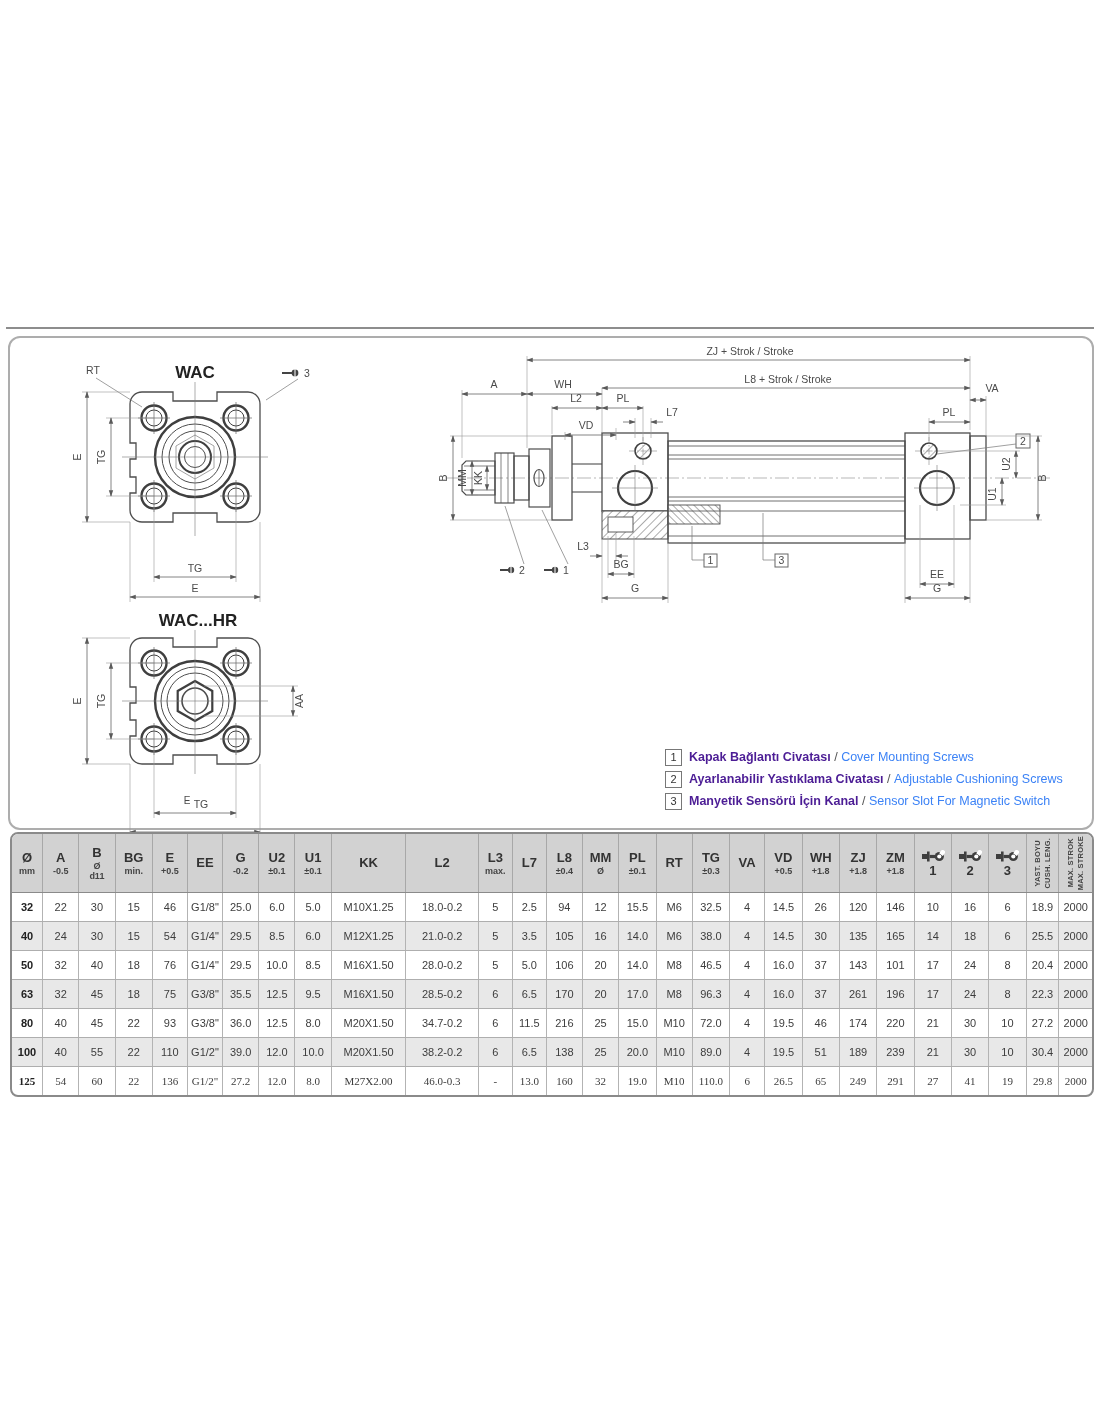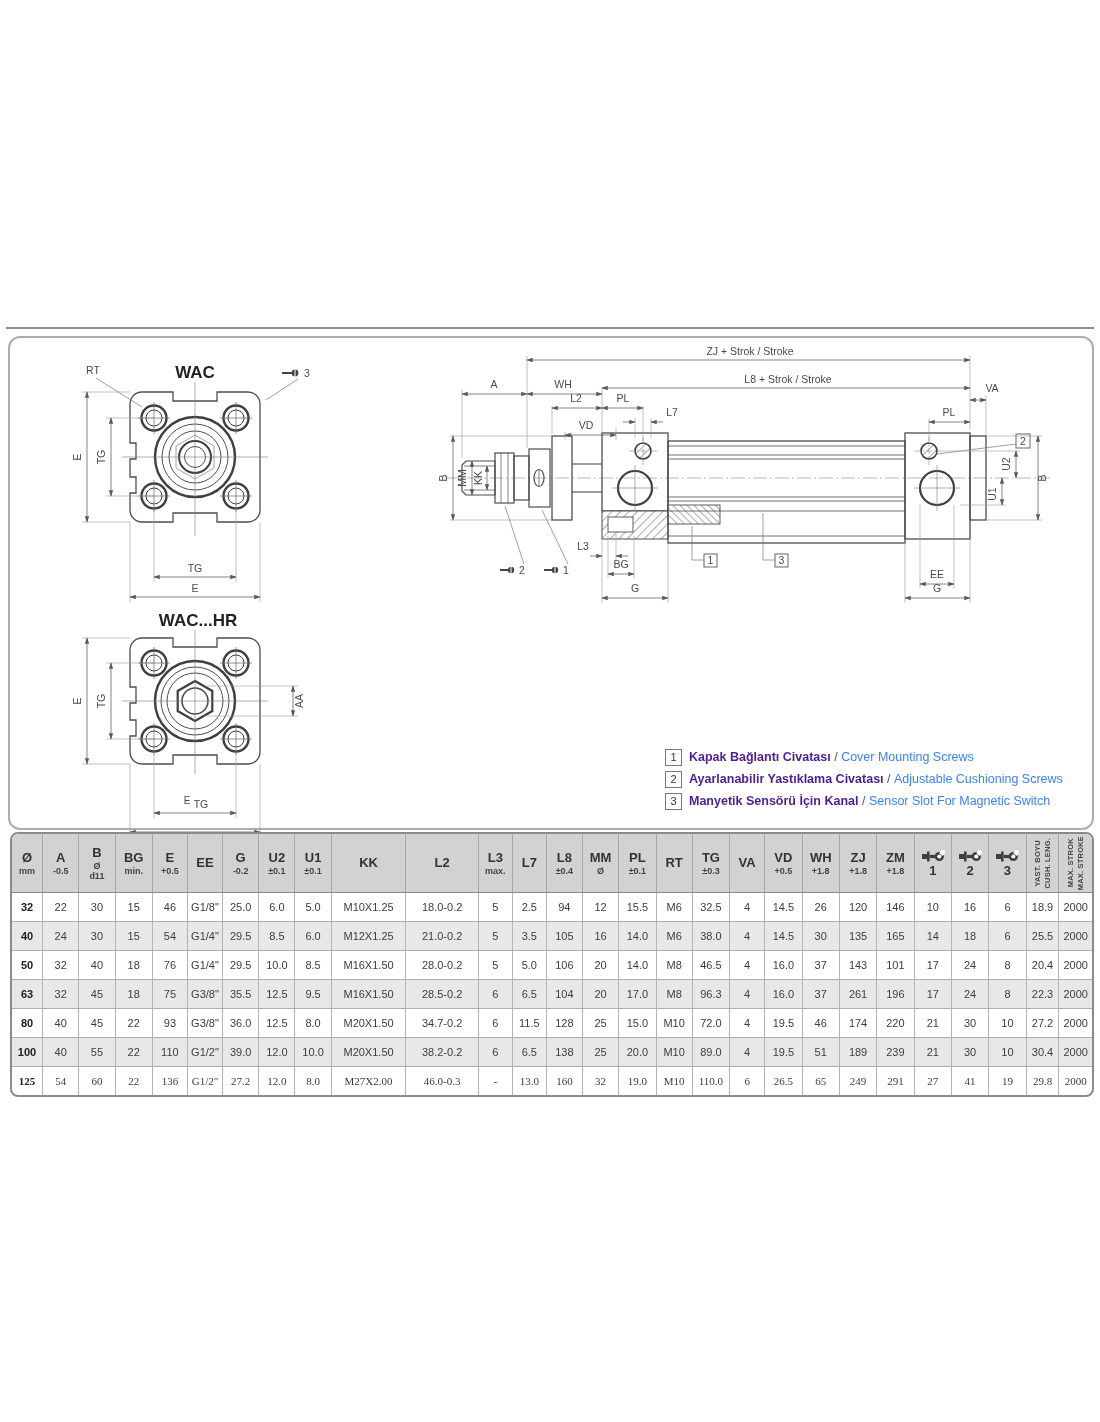--- a/index.html
+++ b/index.html
@@ -670,21 +670,21 @@
             <td>18</td>
             <td>75</td>
             <td>G3/8"</td>
             <td>35.5</td>
             <td>12.5</td>
             <td>9.5</td>
             <td>M16X1.50</td>
             <td>28.5-0.2</td>
             <td>6</td>
             <td>6.5</td>
-            <td>104</td>
+            <td>170</td>
             <td>20</td>
             <td>17.0</td>
             <td>M8</td>
             <td>96.3</td>
             <td>4</td>
             <td>16.0</td>
             <td>37</td>
             <td>261</td>
             <td>196</td>
             <td>17</td>
@@ -700,21 +700,21 @@
             <td>22</td>
             <td>93</td>
             <td>G3/8"</td>
             <td>36.0</td>
             <td>12.5</td>
             <td>8.0</td>
             <td>M20X1.50</td>
             <td>34.7-0.2</td>
             <td>6</td>
             <td>11.5</td>
-            <td>128</td>
+            <td>216</td>
             <td>25</td>
             <td>15.0</td>
             <td>M10</td>
             <td>72.0</td>
             <td>4</td>
             <td>19.5</td>
             <td>46</td>
             <td>174</td>
             <td>220</td>
             <td>21</td>

